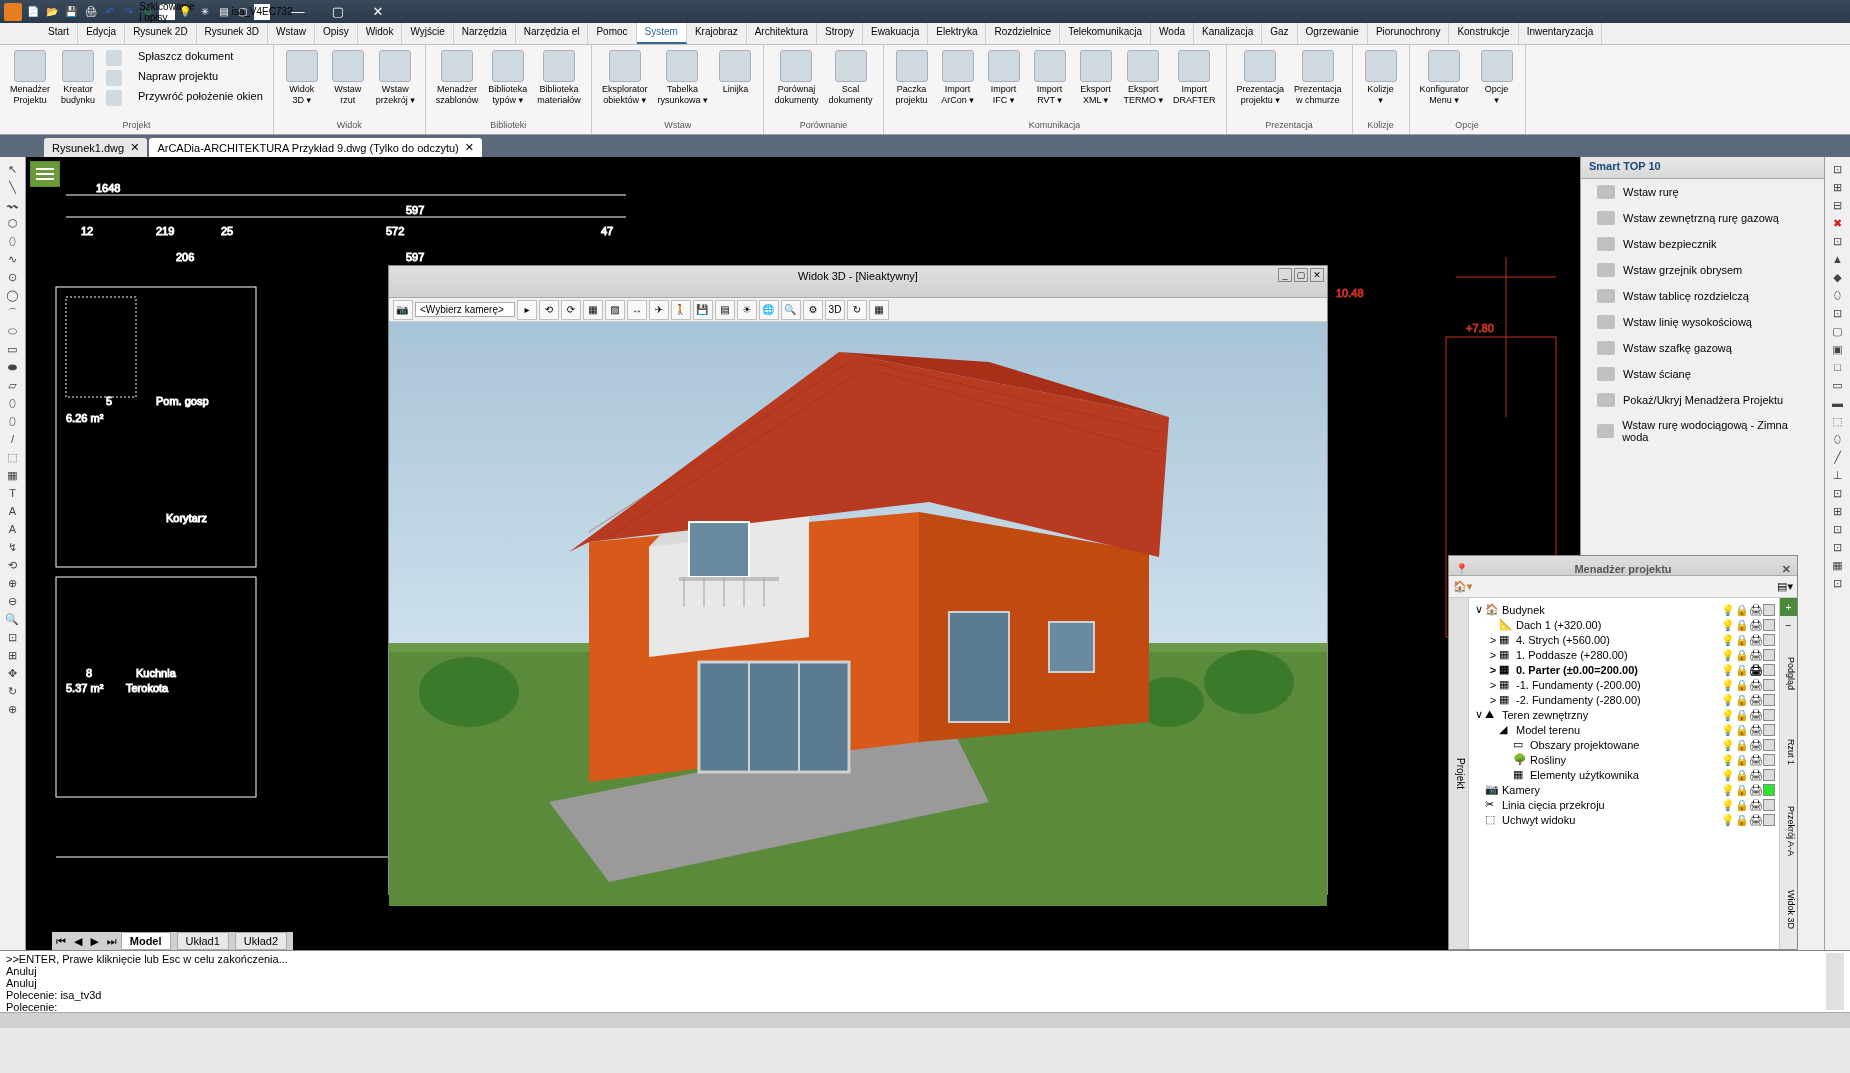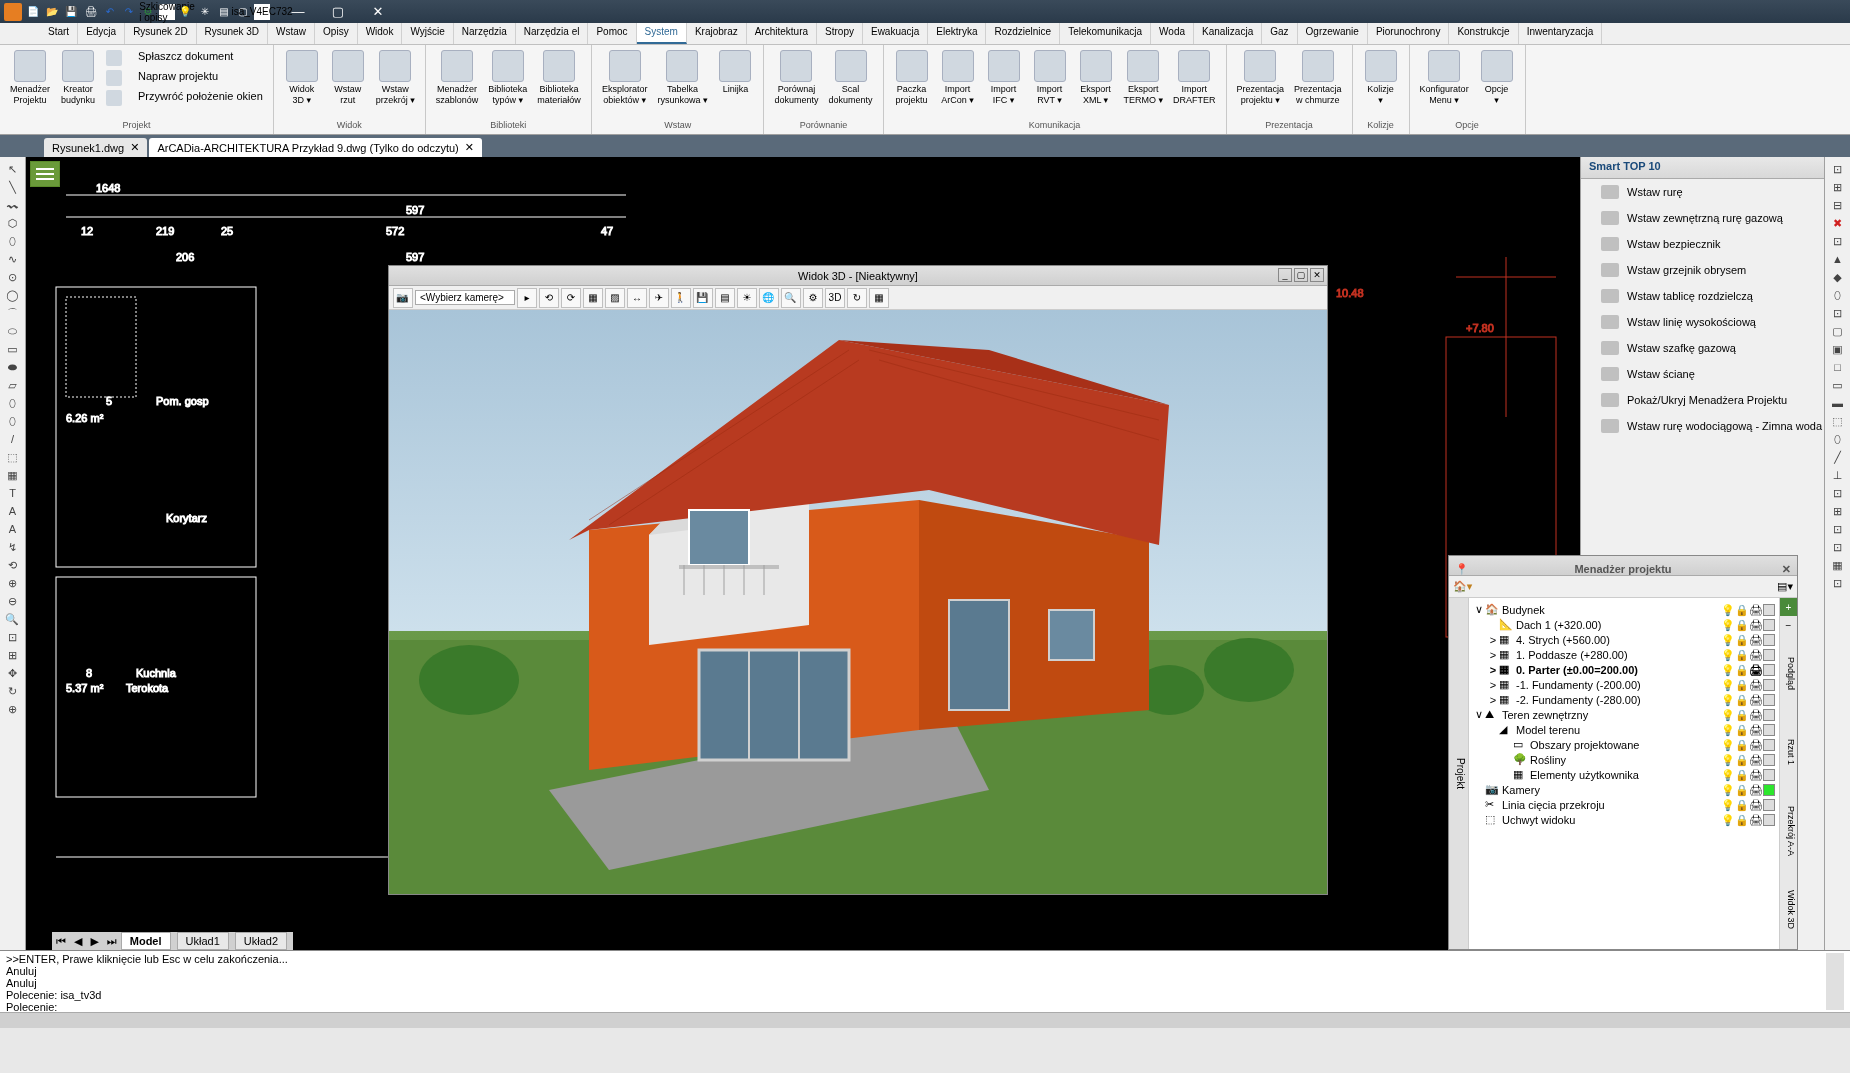--- a/index.html
+++ b/index.html
@@ -43,32 +43,32 @@
 .lefttools span { height: 18px; display: flex; align-items: center; justify-content: center; font-size: 11px; cursor: pointer; color: #444; }
 .canvas { flex: 1; background: #000; position: relative; overflow: hidden; }
 .righttools { width: 26px; background: #f0f0f0; border-left: 1px solid #a0a0a0; display: flex; flex-direction: column; padding: 3px 0; }
 .righttools span { height: 18px; display: flex; align-items: center; justify-content: center; font-size: 11px; cursor: pointer; color: #444; }
 
 
 .plan { position: absolute; top: 0; left: 0; width: 100%; height: 100%; }
 
 
 .win3d { position: absolute; left: 362px; top: 108px; width: 940px; height: 630px; background: #e8e8e8; border: 1px solid #888; box-shadow: 2px 2px 6px rgba(0,0,0,0.4); }
-.win3d-title { height: 20px; background: linear-gradient(#e0e0e0, #d0d0d0); font-size: 10px; text-align: center; line-height: 20px; border-bottom: 1px solid #aaa; position: relative; }
+.win3d-title { height: 32px; background: linear-gradient(#e0e0e0, #d0d0d0); font-size: 10px; text-align: center; line-height: 20px; border-bottom: 1px solid #aaa; position: relative; }
 .win3d-title .ctrls { position: absolute; right: 3px; top: 2px; display: flex; gap: 2px; }
 .win3d-title .ctrls span { width: 14px; height: 14px; border: 1px solid #888; font-size: 9px; display: flex; align-items: center; justify-content: center; }
 .win3d-toolbar { height: 24px; background: #f0f0f0; display: flex; align-items: center; gap: 2px; padding: 0 4px; border-bottom: 1px solid #ccc; }
 .win3d-toolbar .tb { width: 20px; height: 20px; border: 1px solid #c0c0c0; background: #f8f8f8; cursor: pointer; display: flex; align-items: center; justify-content: center; font-size: 10px; }
 .win3d-toolbar .combo { background: #fff; border: 1px solid #aaa; padding: 1px 4px; font-size: 10px; width: 100px; }
 .win3d-view { height: calc(100% - 44px); background: linear-gradient(#a8c4d8 0%, #cde0ec 55%, #6a9a4a 55%, #4a7a2a 100%); position: relative; overflow: hidden; }
 
 
 .smartpanel { position: absolute; right: 26px; top: 0; width: 244px; background: #f0f0f0; border-left: 1px solid #a0a0a0; height: 100%; }
 .smartpanel .hdr { height: 22px; background: linear-gradient(#e8e8e8, #d8d8d8); font-weight: bold; padding: 3px 8px; border-bottom: 1px solid #aaa; color: #1a4a7a; }
-.smartpanel .item { display: flex; align-items: center; gap: 8px; padding: 6px 0; cursor: pointer; font-size: 10px; margin-left: 20px; }
+.smartpanel .item { display: flex; align-items: center; gap: 8px; padding: 6px 16px; cursor: pointer; font-size: 10px; }
 .smartpanel .item .ico { width: 18px; height: 14px; background: #c0c0c0; border-radius: 2px; }
 
 
 .projmgr { position: absolute; right: 26px; bottom: 0; width: 350px; height: 395px; background: #f0f0f0; border: 1px solid #888; }
 .projmgr .hdr { height: 20px; background: linear-gradient(#e0e0e0, #d0d0d0); font-size: 10px; text-align: center; line-height: 20px; color: #555; position: relative; }
 .projmgr .hdr .pin { position: absolute; left: 6px; }
 .projmgr .hdr .x { position: absolute; right: 6px; }
 .projmgr .tb { height: 22px; border-bottom: 1px solid #ccc; display: flex; align-items: center; padding: 0 4px; gap: 4px; }
 .projmgr .body { display: flex; height: calc(100% - 42px); }
 .projmgr .sidetab { width: 20px; background: #e0e0e0; writing-mode: vertical-rl; text-align: center; font-size: 10px; padding: 6px 2px; border-right: 1px solid #ccc; }

